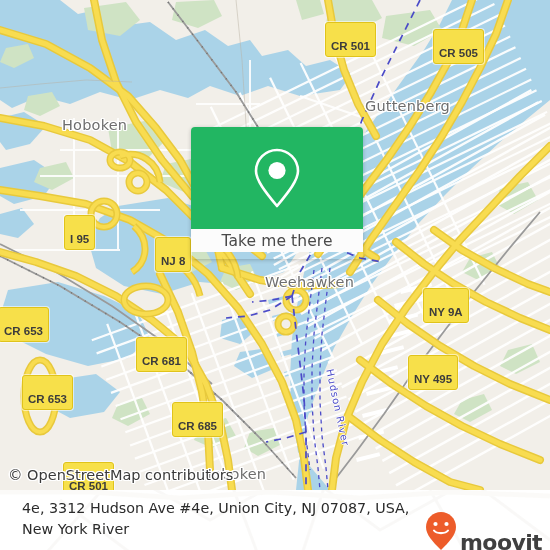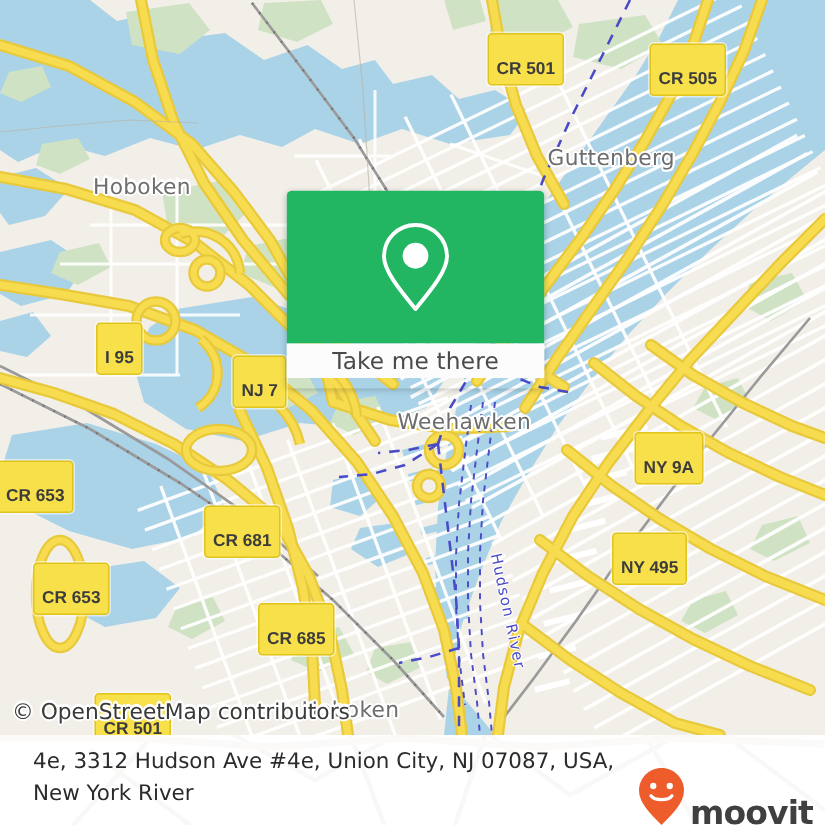--- a/index.html
+++ b/index.html
@@ -438,21 +438,21 @@
     <div class="maplabel city" style="left:62px;  top:117px;">Hoboken</div>
     <div class="maplabel city" style="left:365px; top:98px;">Guttenberg</div>
     <div class="maplabel city" style="left:265px; top:274px;">Weehawken</div>
     <div class="maplabel city" style="left:201px; top:466px;">Hoboken</div>
 
     <div class="riverlabel" style="left:335px; top:368px; transform: rotate(78deg);">Hudson River</div>
 
     <div class="shield" style="left:325px; top:22px;">CR 501</div>
     <div class="shield" style="left:433px; top:29px;">CR 505</div>
     <div class="shield" style="left:64px;  top:215px;">I 95</div>
-    <div class="shield" style="left:155px; top:237px;">NJ 7</div>
+    <div class="shield" style="left:155px; top:237px;">NJ 8</div>
     <div class="shield" style="left:423px; top:288px;">NY 9A</div>
     <div class="shield" style="left:-2px;  top:307px;">CR 653</div>
     <div class="shield" style="left:136px; top:337px;">CR 681</div>
     <div class="shield" style="left:408px; top:355px;">NY 495</div>
     <div class="shield" style="left:22px;  top:375px;">CR 653</div>
     <div class="shield" style="left:172px; top:402px;">CR 685</div>
     <div class="shield" style="left:63px; top:462px;">CR 501</div>
 
     <div id="attribution">© OpenStreetMap contributors</div>
   </div>

